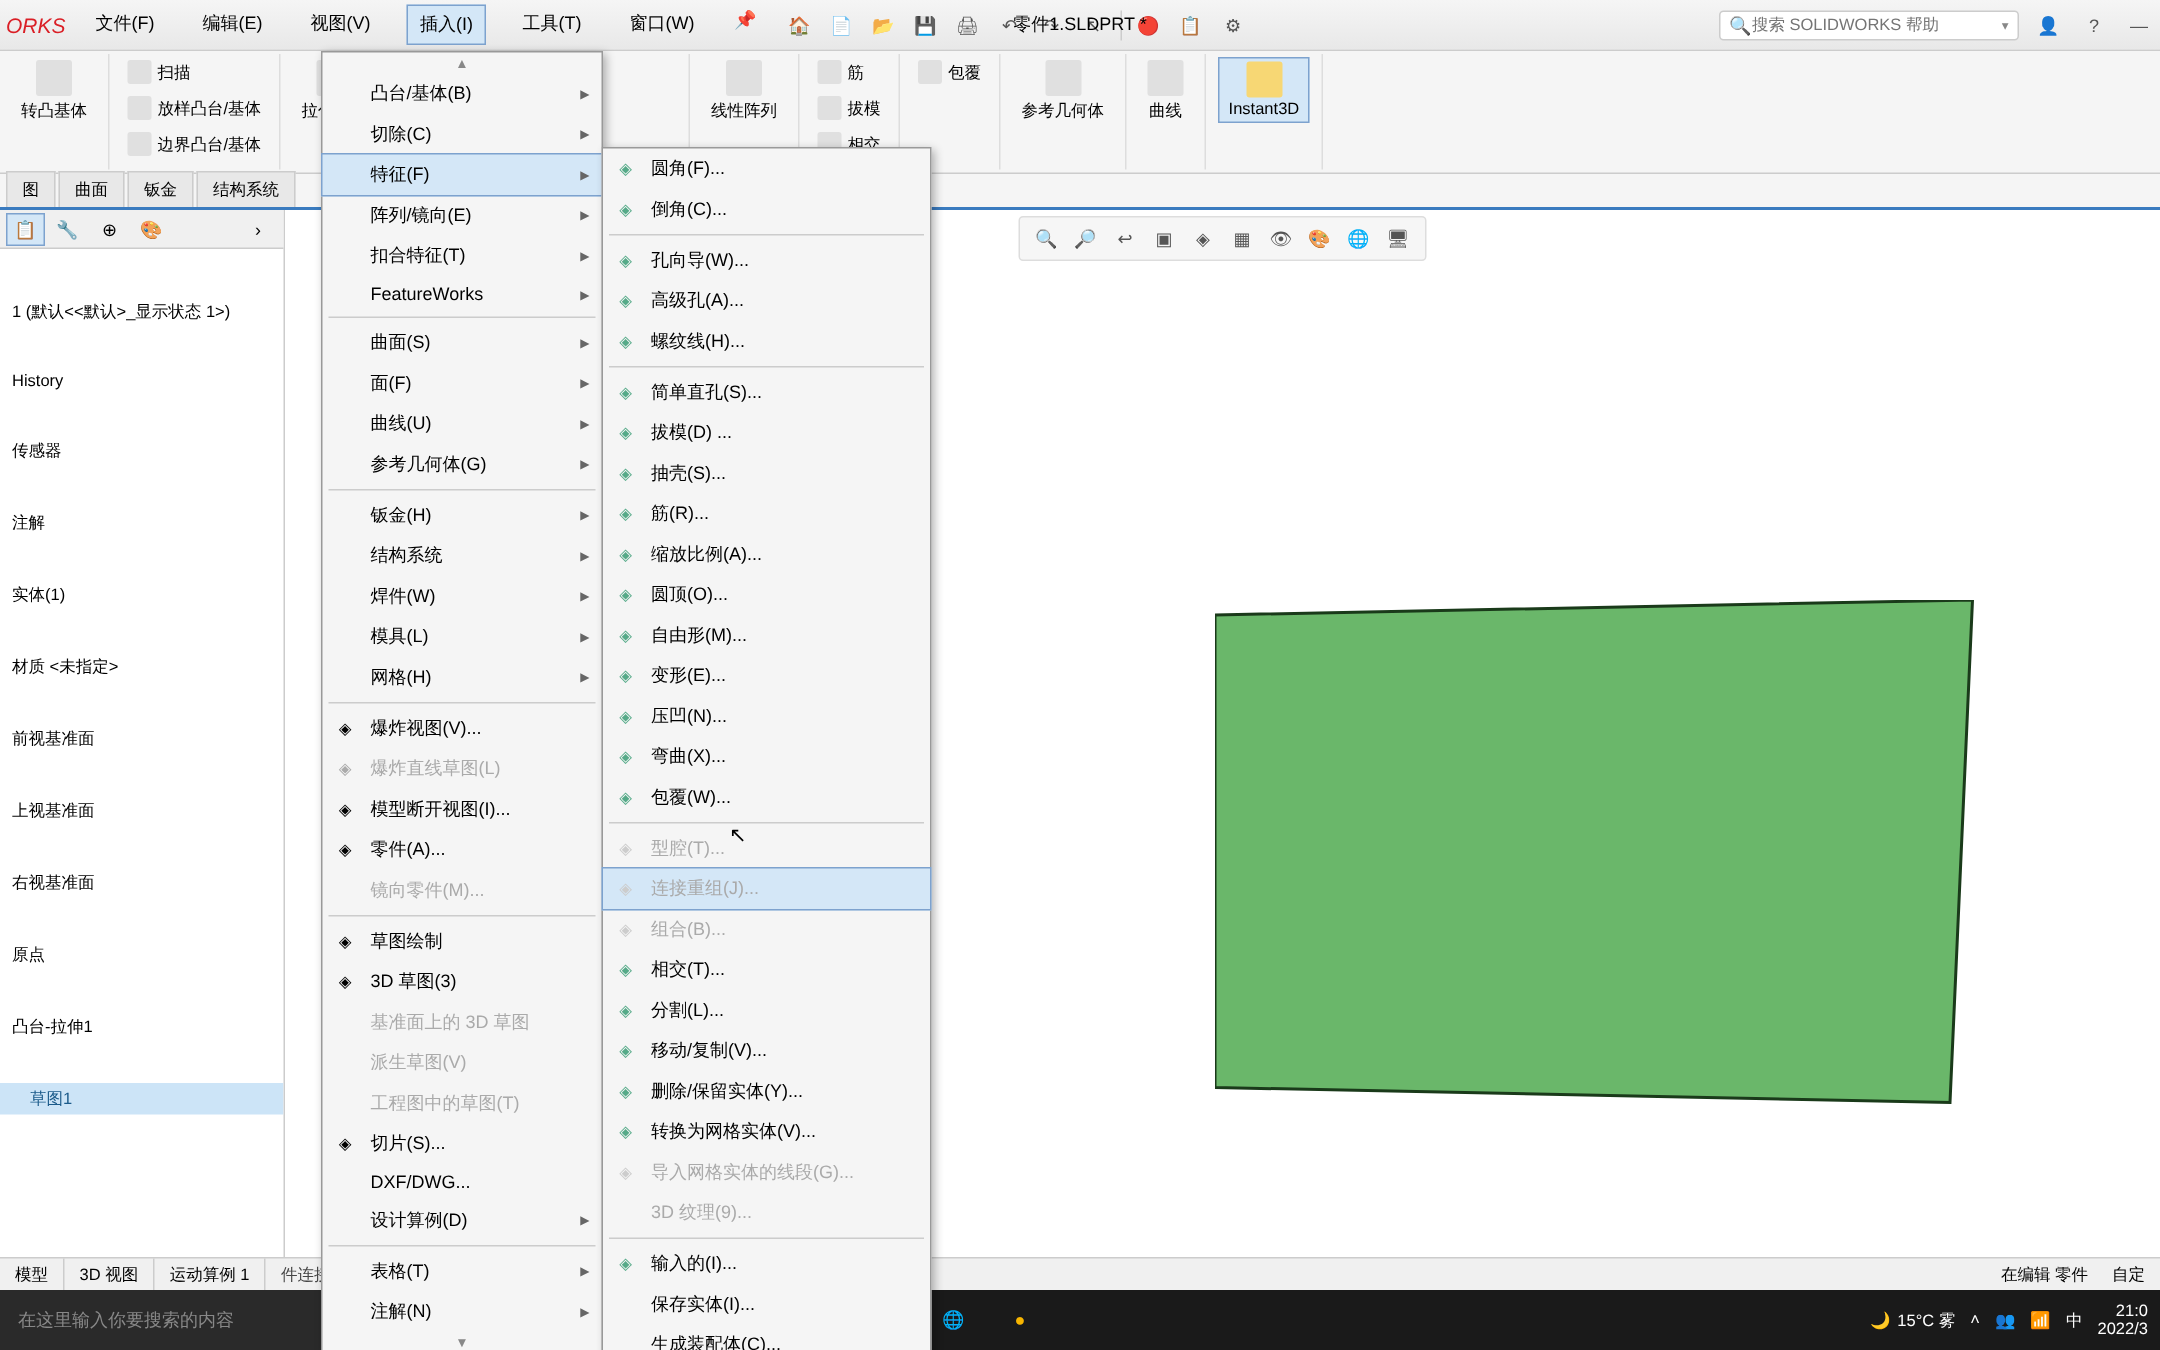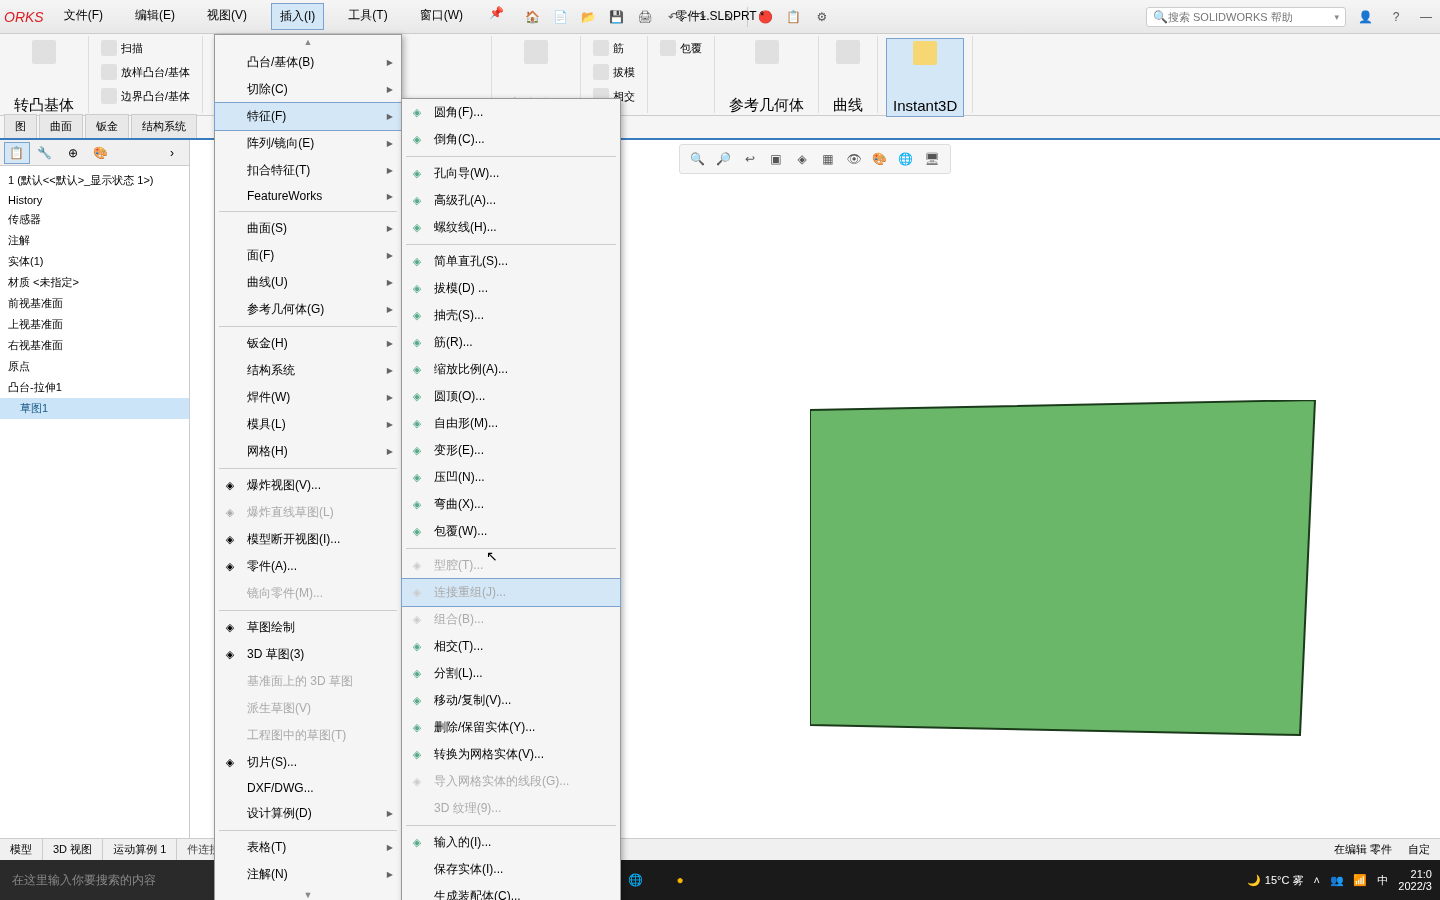--- a/index.html
+++ b/index.html
@@ -15,41 +15,41 @@
     .tb-icon { width: 20px; height: 20px; display: flex; align-items: center; justify-content: center; color: #555; cursor: pointer; }
     .tb-sep { width: 1px; height: 20px; background: #ccc; }
     .doc-title { position: absolute; left: 50%; transform: translateX(-50%); }
     .search-box { margin-left: auto; display: flex; align-items: center; border: 1px solid #ccc; padding: 2px 6px; background: #fff; border-radius: 3px; width: 200px; }
     .search-box input { border: none; outline: none; font-size: 11px; flex: 1; }
     .right-icons { display: flex; gap: 10px; margin-left: 10px; align-items: center; }
     
     
     .ribbon { height: 82px; background: #f5f5f5; border-bottom: 1px solid #ccc; display: flex; padding: 2px 0; }
     .ribbon-group { display: flex; flex-direction: column; padding: 2px 8px; border-right: 1px solid #ddd; }
-    .ribbon-btn-v { display: flex; flex-direction: column; align-items: center; padding: 2px 6px; cursor: pointer; font-size: 15px; gap: 30px; }
+    .ribbon-btn-v { display: flex; flex-direction: column; align-items: center; padding: 2px 6px; cursor: pointer; font-size: 11px; }
     .ribbon-btn-v .icn { width: 24px; height: 24px; background: #e0e0e0; margin-bottom: 2px; border-radius: 2px; }
     .ribbon-small-group { display: flex; flex-direction: column; gap: 4px; }
     .ribbon-small { display: flex; align-items: center; gap: 4px; padding: 2px 4px; font-size: 11px; cursor: pointer; }
     .ribbon-small .icn { width: 16px; height: 16px; background: #e0e0e0; border-radius: 2px; }
     .instant3d { background: #d4e7f7; border: 1px solid #7da2ce; }
     
     
     .tabbar { height: 24px; background: #f5f5f5; border-bottom: 2px solid #3a7bbf; display: flex; align-items: flex-end; padding-left: 4px; }
     .tab { padding: 4px 10px; border: 1px solid #ccc; border-bottom: none; background: #e8e8e8; margin-right: 2px; font-size: 11px; cursor: pointer; }
     
     
     .main { display: flex; height: calc(100% - 34px - 82px - 24px - 22px - 40px); }
     
     
     .tree-panel { width: 190px; background: #fff; border-right: 1px solid #ccc; }
     .tree-tabs { height: 26px; background: #f0f0f0; border-bottom: 1px solid #ccc; display: flex; align-items: center; gap: 2px; padding: 0 4px; }
     .tree-tab { width: 26px; height: 22px; display: flex; align-items: center; justify-content: center; cursor: pointer; }
     .tree-tab.active { background: #d4e7f7; border: 1px solid #7da2ce; }
     .tree-content { padding: 4px 0; font-size: 11px; overflow-y: auto; }
-    .tree-node { padding: 3px 8px; cursor: pointer; white-space: nowrap; }
+    .tree-node { padding: 3px 8px; cursor: pointer; white-space: nowrap; margin-top: 27px; }
     .tree-node.indent1 { padding-left: 20px; }
     .tree-node.selected { background: #cce4f7; color: #1a5a8a; }
     
     
     .viewport { flex: 1; position: relative; background: #fff; }
     .view-toolbar { position: absolute; top: 4px; left: 50%; transform: translateX(-50%); display: flex; gap: 6px; background: rgba(245,245,245,0.9); padding: 4px 8px; border: 1px solid #ddd; border-radius: 3px; }
     .vt-icon { width: 20px; height: 20px; cursor: pointer; display: flex; align-items: center; justify-content: center; color: #555; }
     .green-shape { position: absolute; top: 260px; left: 620px; width: 510px; height: 340px; }
     
     

